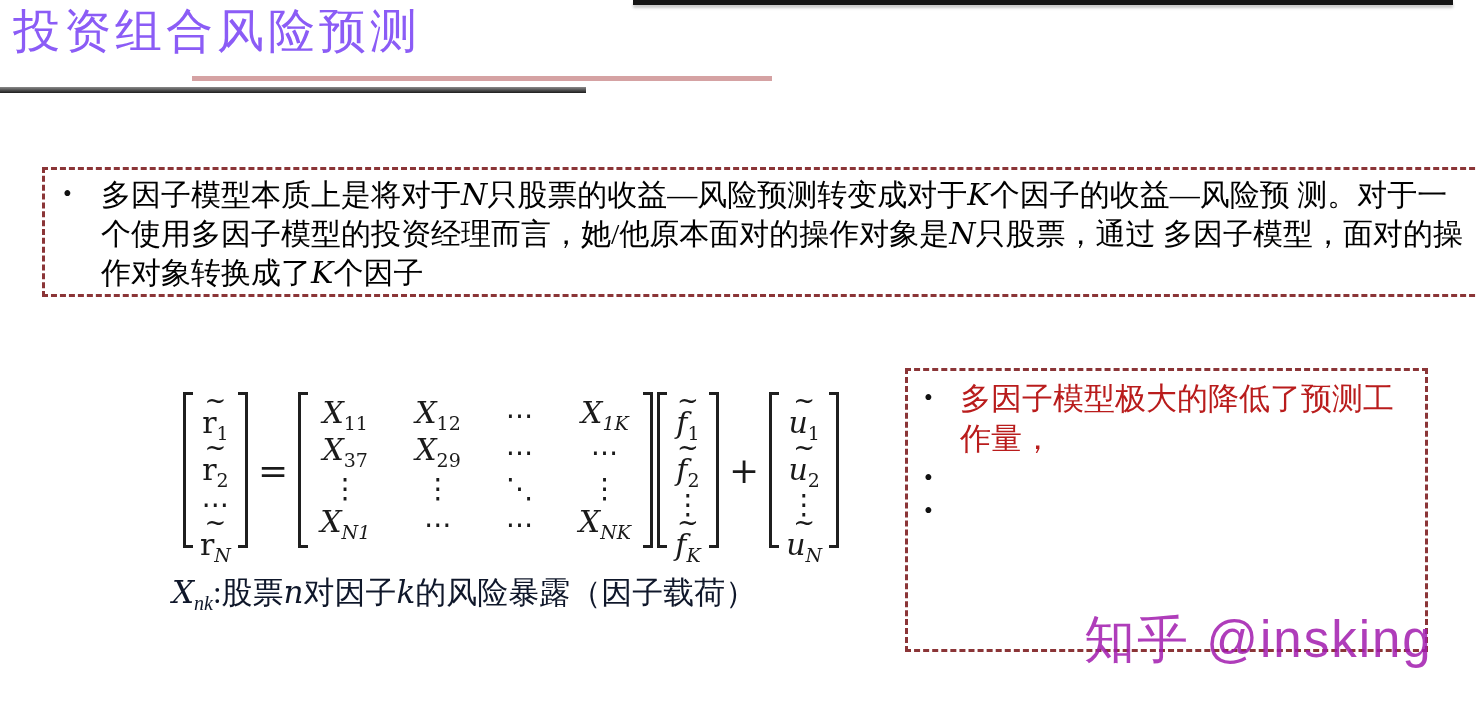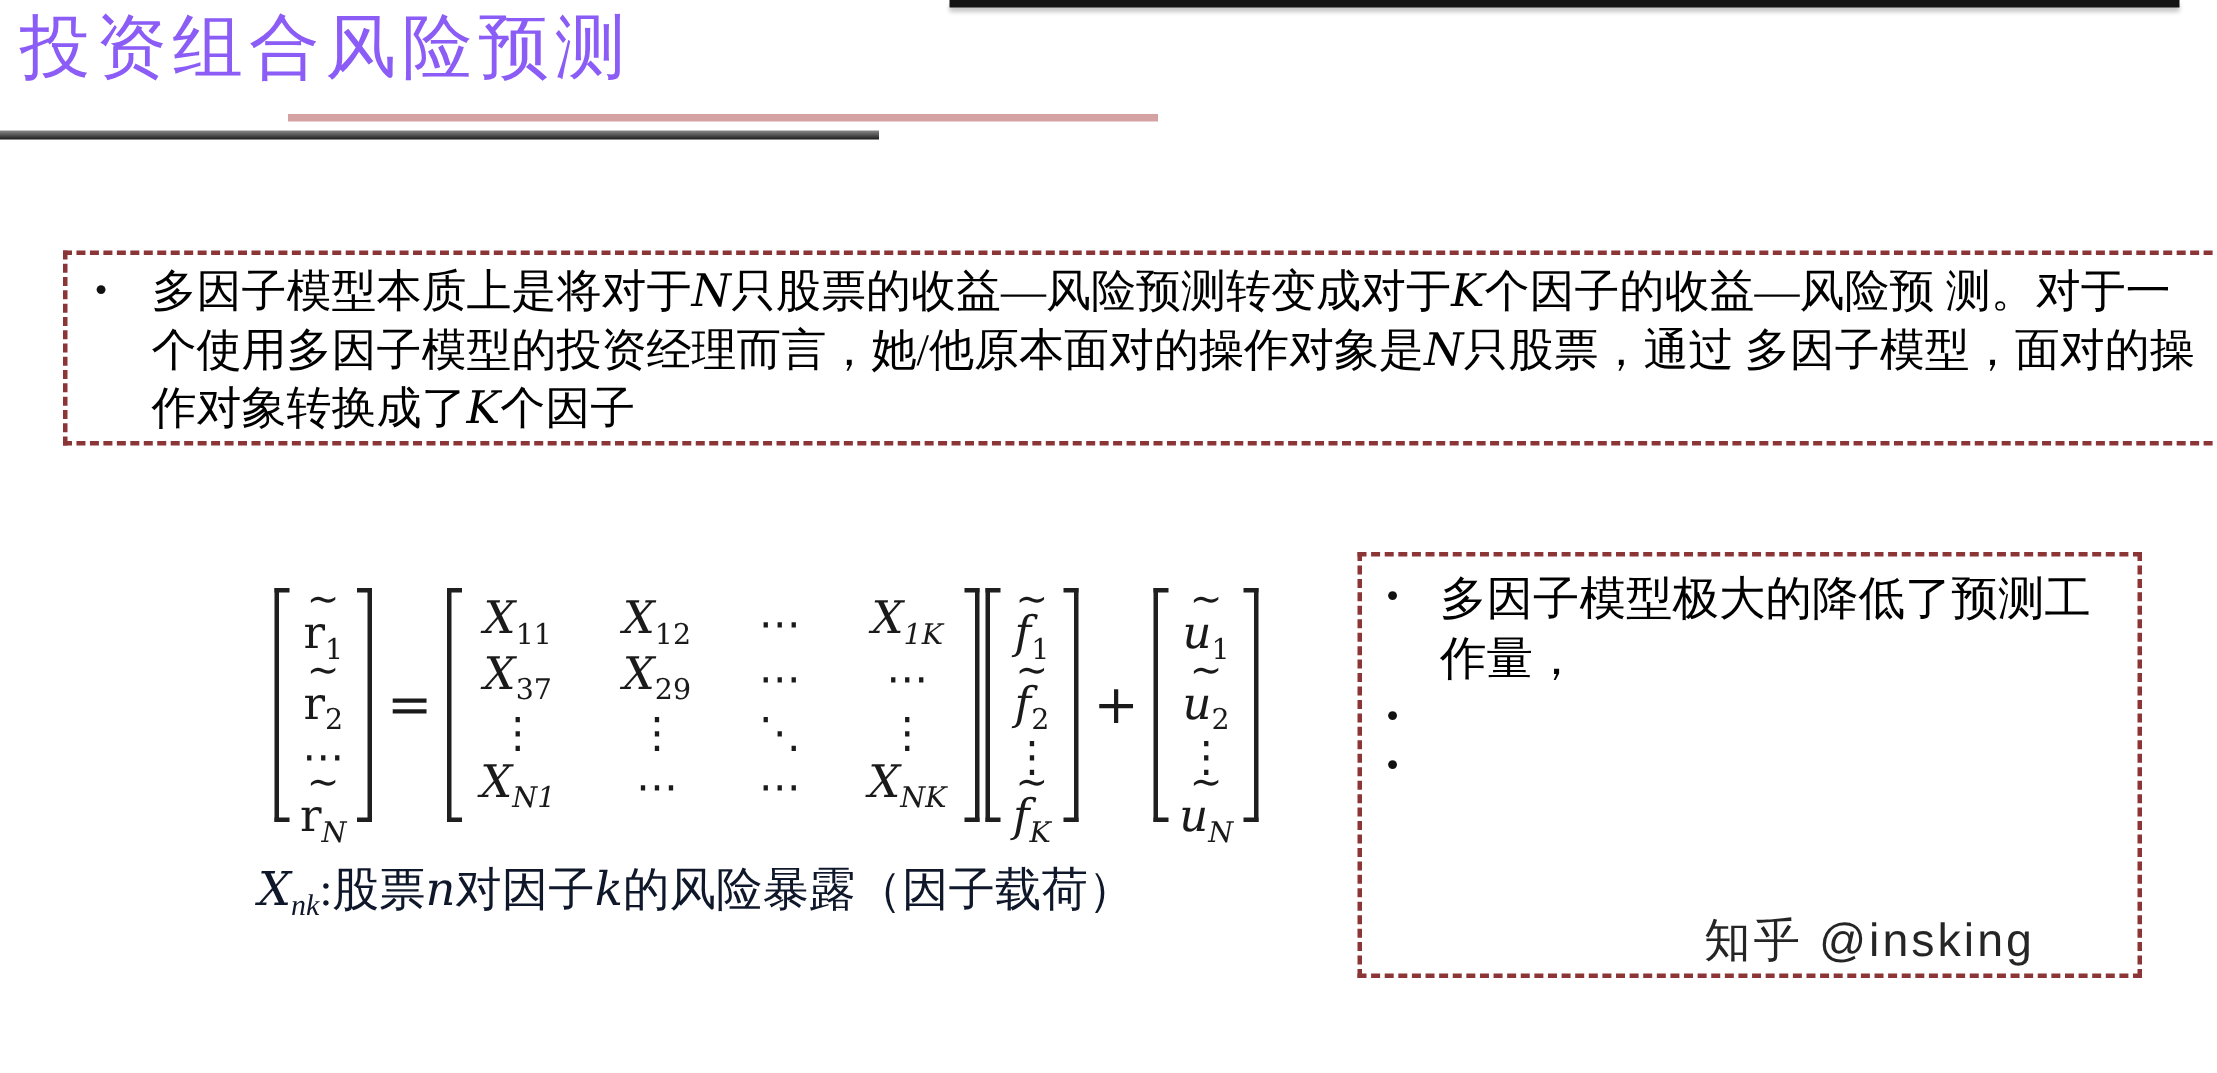--- a/index.html
+++ b/index.html
@@ -25,21 +25,21 @@
   .box1 { left:42px; top:167px; width:1460px; height:130px; }
   .box1-inner { display:flex; padding:5px 8px 0 18px; }
   .box2 { left:905px; top:368px; width:523px; height:284px; }
   .box2-inner { padding-top:8px; }
 
   .bullet-dot { flex:0 0 38px; font-size:25px; padding-top:5px; color:#111; }
   .box1-text { width:1368px; font-size:30px; line-height:39px; color:#000000; }
 
   .b2row { display:flex; }
   .b2row .bullet-dot { flex:0 0 36px; padding-left:16px; box-sizing:content-box; }
-  .b2text { width:446px; font-size:31px; line-height:40px; color:#000000; }
+  .b2text { width:446px; font-size:31px; line-height:40px; color:#b91c1c; }
 
   .mvar { font-style:italic; font-family:"DejaVu Serif",serif; }
   .sans { font-family:"Liberation Sans","DejaVu Sans",sans-serif; }
 
   
   .equation { position:absolute; left:183px; top:392px; display:flex; align-items:center;
               font-family:"DejaVu Serif",serif; color:#1a1a1a; }
   .vec { display:flex; align-items:stretch; height:156px; }
   .brk { width:10px; border:3px solid #1f1f1f; box-sizing:border-box; }
   .brk.l { border-right:none; }
@@ -59,23 +59,23 @@
   sub.it { font-style:italic; }
   .dots { font-family:"DejaVu Sans",sans-serif; font-size:28px; font-style:normal; }
   .op { font-size:36px; margin:0 10px; font-style:normal; }
 
   
   .caption { position:absolute; left:172px; top:572px; font-size:31px; color:#0f172a; }
   .caption i { font-family:"DejaVu Serif",serif; }
   .caption sub { font-size:20px; font-style:italic; }
 
   
-  .watermark { position:absolute; left:1136px; top:606px; font-size:31px;
+  .watermark { position:absolute; left:1084px; top:606px; font-size:51px;
                font-family:"Liberation Sans","DejaVu Sans",sans-serif;
-               color:#000000; opacity:0.85; letter-spacing:2px; white-space:nowrap; }
+               color:#a21caf; opacity:0.85; letter-spacing:2px; white-space:nowrap; }
 </style>
 </head>
 <body>
 
 <div class="rule-top"></div>
 <div class="rule-pink"></div>
 <div class="rule-dark"></div>
 
 <div class="title">投资组合风险预测</div>
 

